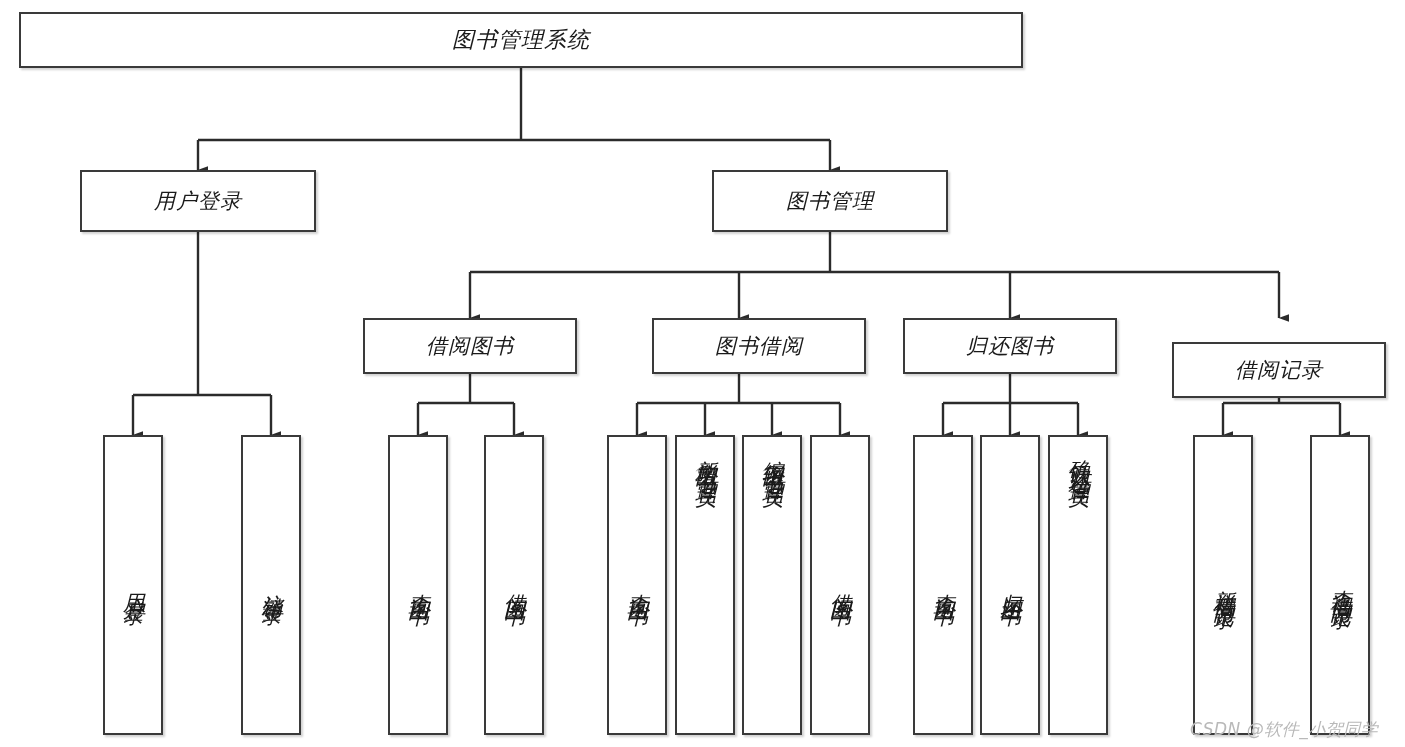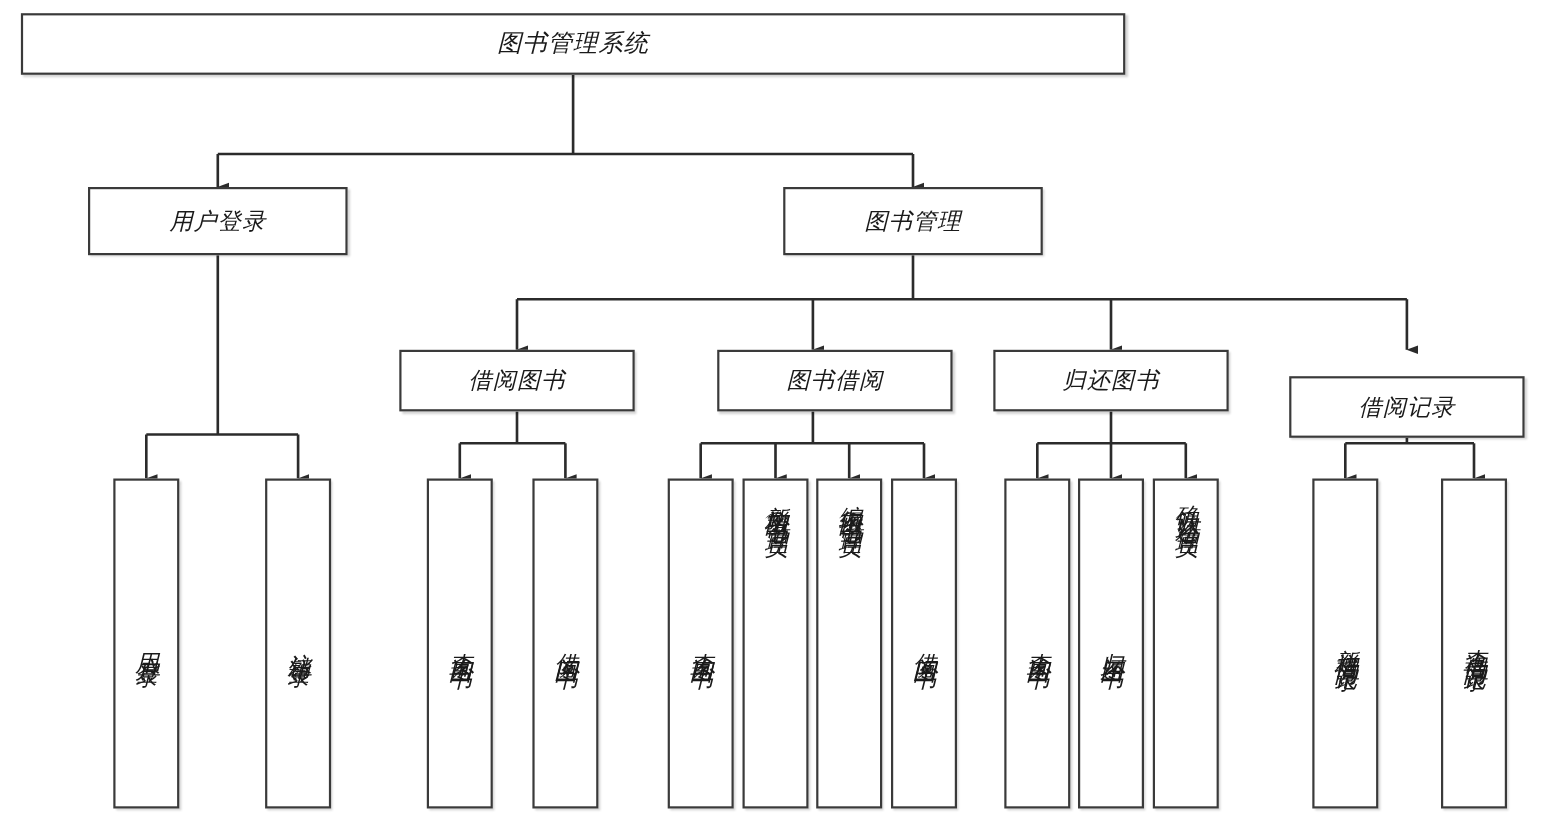--- a/index.html
+++ b/index.html
@@ -183,14 +183,15 @@
         <span class="node-label">确认归还（管理员）</span>
       </div>
       <div class="node-box leaf vertical center-text" style="left: 1193px; top: 435px; width: 60px; height: 300px;">
         <span class="node-label">新增借阅记录</span>
       </div>
       <div class="node-box leaf vertical center-text" style="left: 1310px; top: 435px; width: 60px; height: 300px;">
         <span class="node-label">查询借阅记录</span>
       </div>
     </div>
 
+  <div class="watermark" style="left: 1190px; top: 718px; color: rgb(185, 185, 185);">CSDN @软件_小贺同学</div>
 
 </div>
 
 </body></html>

